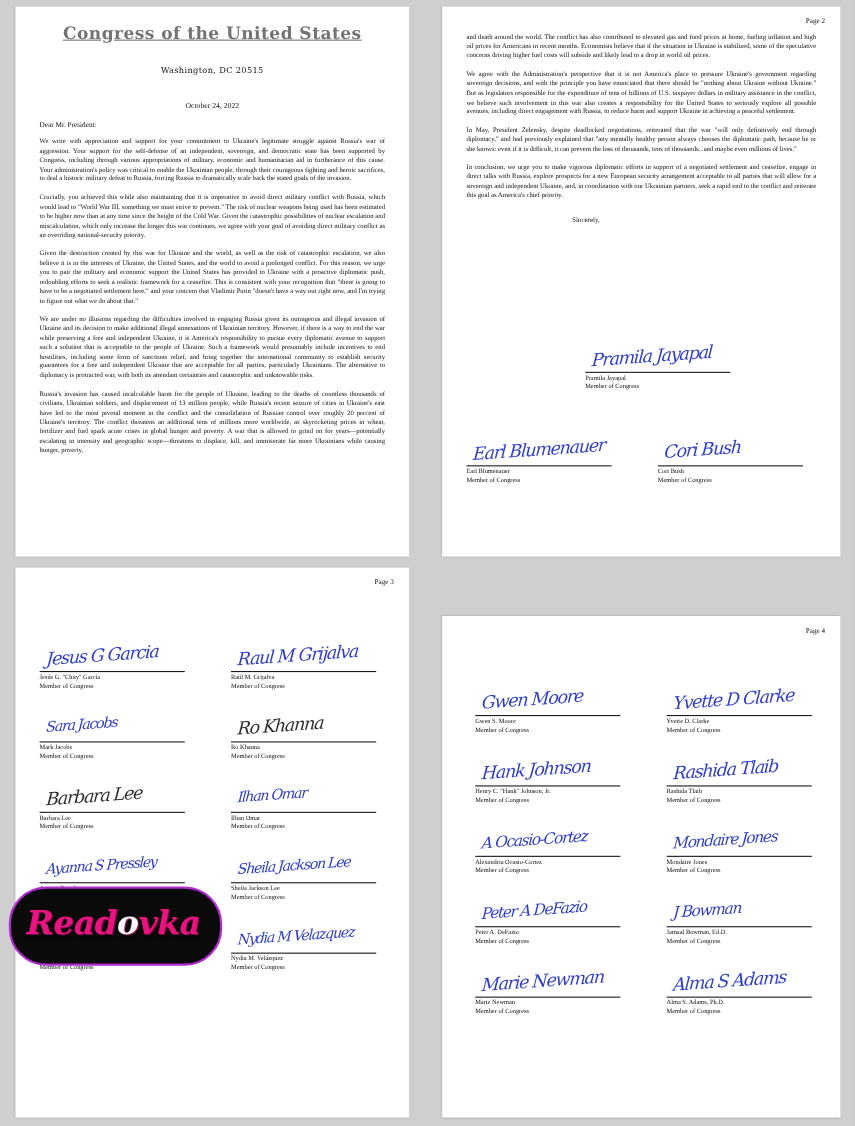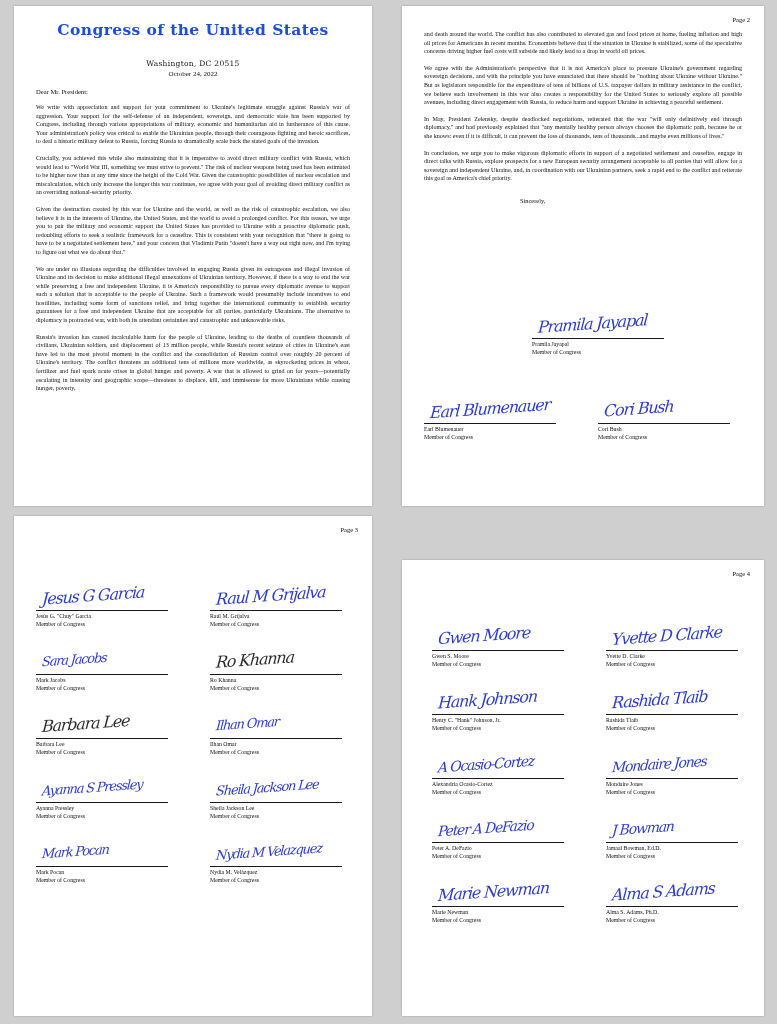--- a/index.html
+++ b/index.html
@@ -41,35 +41,36 @@
   }
 
   
   .letterhead {
     text-align: center;
     padding-top: 14px;
   }
   .lh-title {
     font-family: "DejaVu Serif", serif;
     font-size: 15.5px;
-    color: #1d4ed8;
+    color: #737373;
     letter-spacing: 0.4px;
     font-weight: 700;
+    text-decoration: underline;
   }
   .lh-sub {
     font-family: "DejaVu Serif", serif;
     font-size: 7.5px;
     color: #141414;
     margin-top: 20px;
     letter-spacing: 0.3px;
   }
   .lh-date {
     font-size: 7px;
     color: #111;
-    margin-top: 2px;
+    margin-top: 24px;
   }
 
   
   .body {
     padding: 10px 22px 0 22px;
   }
   #page2 .body, #page4 .body { padding: 24px 22px 0 22px; }
 
   .salutation {
     font-size: 6.6px;
@@ -357,14 +358,17 @@
       </div>
       <div class="sig-block">
         <div class="sig-scribble" style="color:#1e2fbf">Alma S Adams</div>
         <div class="sig-rule"></div>
         <div class="sig-name">Alma S. Adams, Ph.D.</div>
         <div class="sig-role">Member of Congress</div>
       </div>
     </div>
   </div>
 
+  <div class="watermark">
+    <div class="wm-text"><span>Read</span><span class="hl">o</span><span>vka</span></div>
+  </div>
 
 </div>
 
 </body></html>

